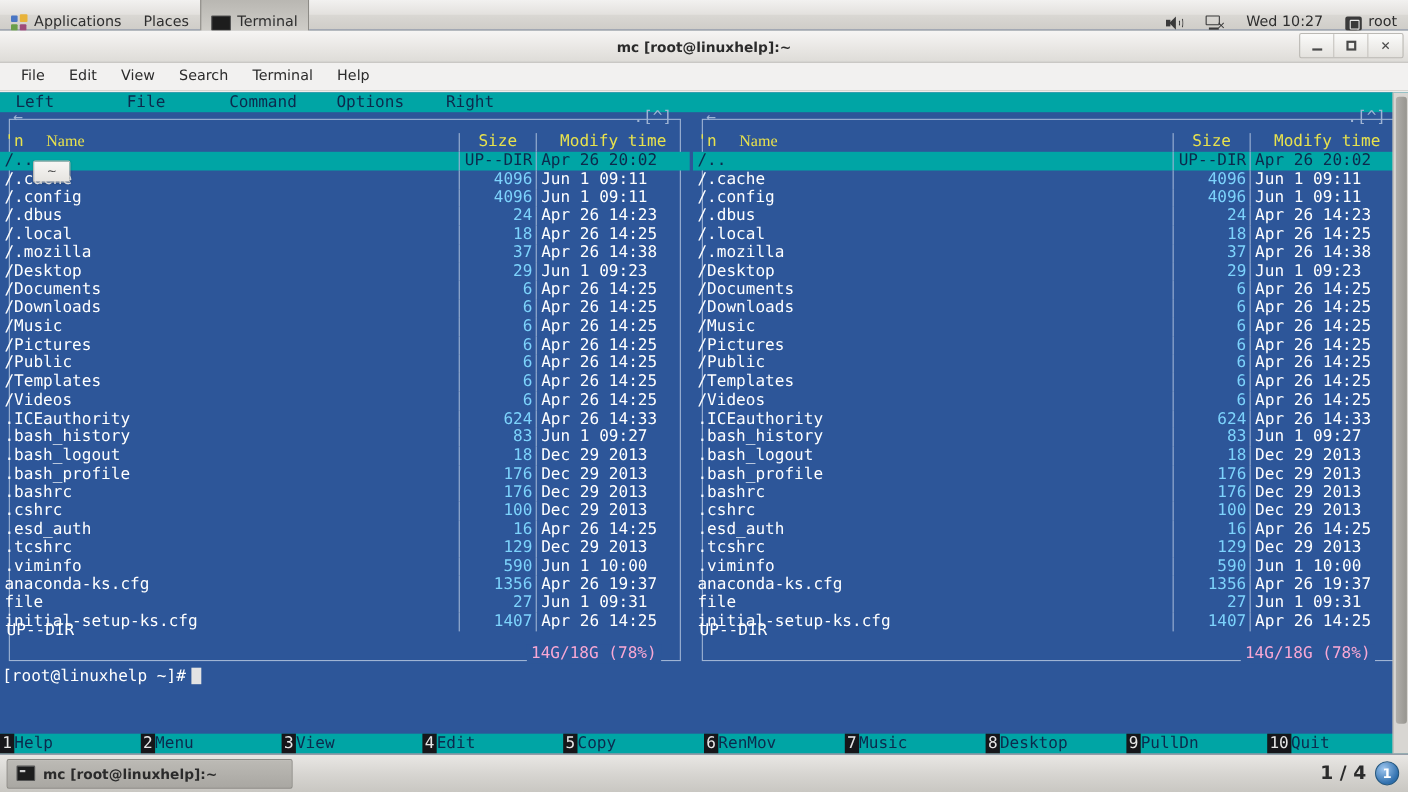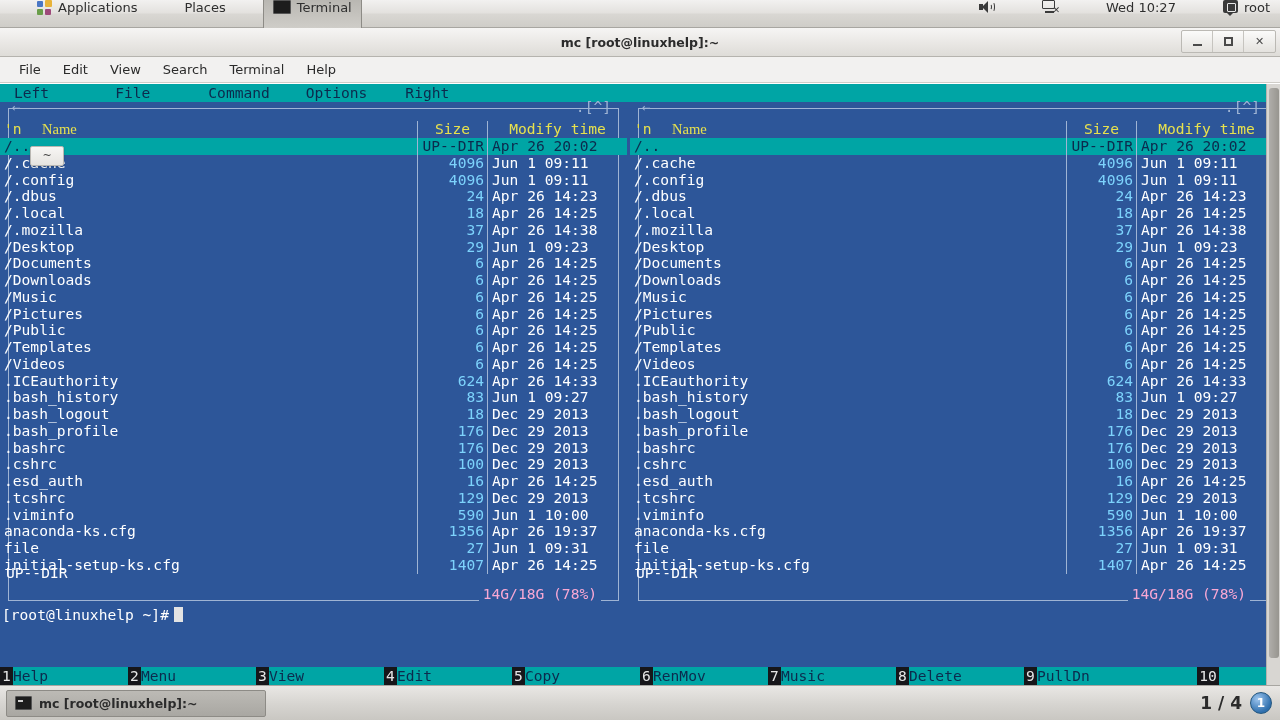--- a/index.html
+++ b/index.html
@@ -10,21 +10,21 @@
   }
 
   
   #gnome-panel{
     position:absolute; left:0; top:0; width:1280px; height:28px;
     background:linear-gradient(180deg,#f2f1f0 0%,#e3e1de 48%,#d9d7d3 52%,#cfcdc8 100%);
     border-bottom:1px solid #a8a6a1;
     display:flex; align-items:center;
     font-family:"DejaVu Sans", sans-serif; font-size:13px; color:#2e2e2e;
   }
-  .gp-item{ display:flex; align-items:flex-start; gap:6px; height:28px; padding:0 10px;margin-left:27px; }
+  .gp-item{ display:flex; align-items:flex-end; gap:6px; height:28px; padding:0 10px; }
   .gp-item.active{
     background:linear-gradient(180deg,#b9b7b2 0%,#cfcdc8 100%);
     box-shadow:inset 1px 0 0 #8d8b86, inset -1px 0 0 #8d8b86;
   }
   .gp-spacer{ flex:1; }
   .apps-icon{ width:15px; height:15px; position:relative; }
   .apps-icon i{ position:absolute; display:block; border-radius:1px; }
   .apps-icon i:nth-child(1){ left:0; top:1px; width:6px; height:6px; background:#4a76c4; }
   .apps-icon i:nth-child(2){ left:8px; top:0; width:7px; height:7px; background:#e8b33a; }
   .apps-icon i:nth-child(3){ left:0; top:9px; width:6px; height:6px; background:#6a9e4a; }
@@ -677,27 +677,27 @@
         <div class="fk" style="width: 128px;">
           <span class="num">6</span>
           <span class="lbl">RenMov</span>
         </div>
         <div class="fk" style="width: 128px;">
           <span class="num">7</span>
           <span class="lbl">Music</span>
         </div>
         <div class="fk" style="width: 128px;">
           <span class="num">8</span>
-          <span class="lbl">Delete</span>
+          <span class="lbl">Desktop</span>
         </div>
         <div class="fk" style="width: 128px;">
           <span class="num">9</span>
           <span class="lbl">PullDn</span>
         </div>
-        <div class="fk" style="width: 112px; flex-direction: column;">
+        <div class="fk" style="width: 112px;">
           <span class="num">10</span>
           <span class="lbl">Quit</span>
         </div>
       </div>
 
   </div>
 
   <div id="term-scroll">
     <div class="thumb"></div>
   </div>

